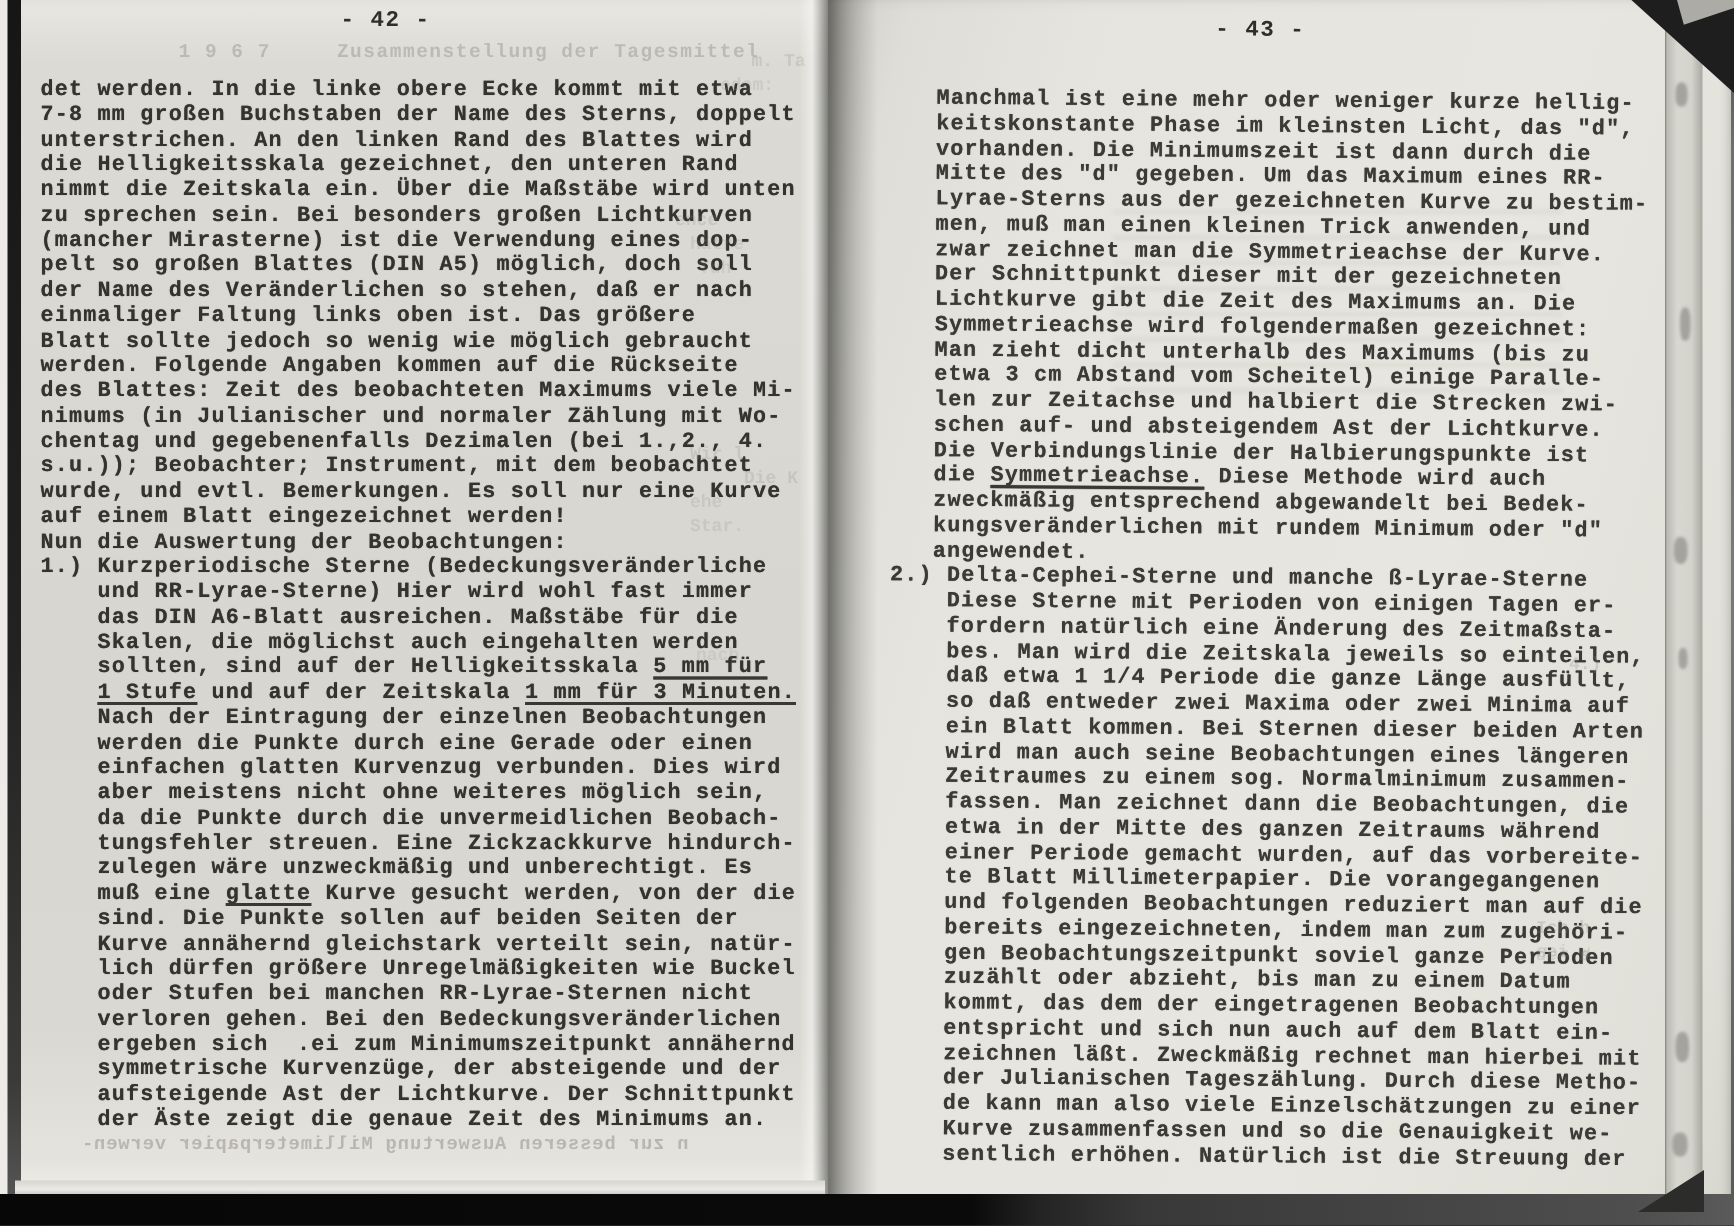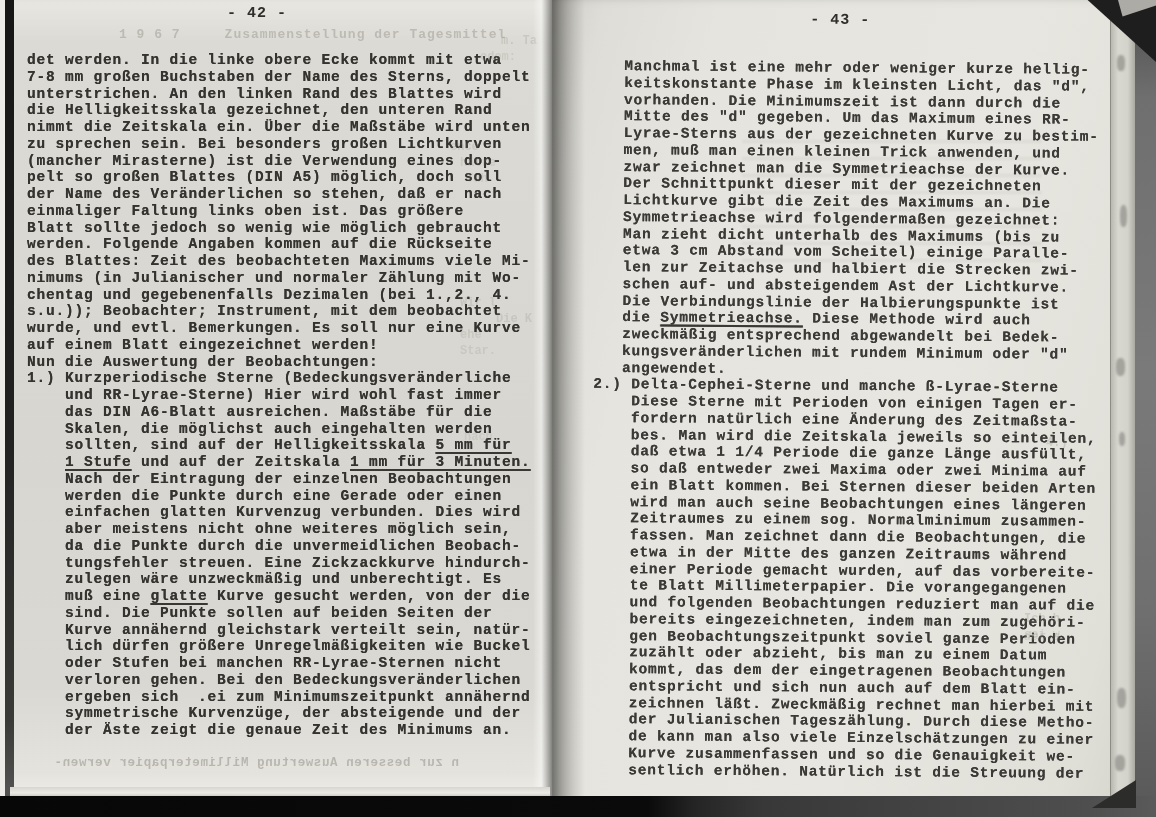--- a/index.html
+++ b/index.html
@@ -16,21 +16,21 @@
     background:linear-gradient(180deg,#161616 0,#222 55%,#3a3a38 90%,#555 100%);
     filter:blur(.4px);z-index:4;}
 
   
   .page{position:absolute;top:0;z-index:5;}
   .page.left{left:14px;width:538px;height:798px;
     background:linear-gradient(180deg,#e8e7e2 0,#dbdad4 42px,#d7d6d0 55%,#d9d8d2 86%,#e4e3dd 97%,#efeee8 100%);
     box-shadow:inset -10px 0 14px -10px rgba(0,0,0,.35);}
   .page.right{left:552px;width:566px;height:806px;
     background:linear-gradient(105deg,#cfcec8 0,#deddd7 7%,#e5e4de 22%,#e7e6e0 62%,#e0dfd8 92%,#d7d6cf 100%);
-    box-shadow:inset 14px 0 18px -12px rgba(0,0,0,.45), inset -6px 0 8px -6px rgba(0,0,0,.25);}
+    box-shadow:inset 14px 0 18px -12px rgba(0,0,0,.45), inset -6px 0 8px -6px rgba(0,0,0,.25);padding-left:36px;}
 
   
   .gutter{position:absolute;left:533px;top:0;width:52px;height:808px;z-index:6;pointer-events:none;
     background:linear-gradient(90deg,rgba(255,255,255,0) 0,rgba(255,255,255,.5) 16%,rgba(40,40,36,.42) 38%,rgba(40,40,36,.30) 52%,rgba(40,40,36,0) 100%);}
 
   
   .page-text{position:absolute;color:#34332f;font:700 14.5px "Liberation Mono",monospace;
     letter-spacing:.8px;line-height:16.75px;text-shadow:0 0 .5px rgba(46,45,42,.8);}
   .page.left .page-text{left:13px;top:52px;}
   .rot{position:absolute;left:0;top:0;width:100%;height:100%;transform:rotate(.45deg);transform-origin:60px 40px;}
@@ -125,20 +125,21 @@
         <div class="tl"><span>    tungsfehler streuen. Eine Zickzackkurve hindurch-</span></div>
         <div class="tl"><span>    zulegen wäre unzweckmäßig und unberechtigt. Es</span></div>
         <div class="tl"><span>    muß eine </span><span class="u">glatte</span><span> Kurve gesucht werden, von der die</span></div>
         <div class="tl"><span>    sind. Die Punkte sollen auf beiden Seiten der</span></div>
         <div class="tl"><span>    Kurve annähernd gleichstark verteilt sein, natür-</span></div>
         <div class="tl"><span>    lich dürfen größere Unregelmäßigkeiten wie Buckel</span></div>
         <div class="tl"><span>    oder Stufen bei manchen RR-Lyrae-Sternen nicht</span></div>
         <div class="tl"><span>    verloren gehen. Bei den Bedeckungsveränderlichen</span></div>
         <div class="tl"><span>    ergeben sich  .ei zum Minimumszeitpunkt annähernd</span></div>
         <div class="tl"><span>    symmetrische Kurvenzüge, der absteigende und der</span></div>
+        <div class="tl"><span>    aufsteigende Ast der Lichtkurve. Der Schnittpunkt</span></div>
         <div class="tl"><span>    der Äste zeigt die genaue Zeit des Minimums an.</span></div>
       </div>
     <div class="ghost gh-footer">n zur besseren Auswertung Millimeterpapier verwen-</div>
     <div class="frags">
         <span style="left: 468px; top: 34px; opacity: 0.22; margin-left: 19px;">m. Ta</span>
         <span style="left: 466px; top: 50px; opacity: 0.18; text-align: center;">edem:</span>
         <span style="left: 436px; top: 140px; opacity: 0.2;">ence</span>
         <span style="left: 446px; top: 156px; opacity: 0.18;">hätre</span>
         <span style="left: 452px; top: 172px; opacity: 0.16;">Tuh</span>
         <span style="left: 446px; top: 296px; opacity: 0.2;">Wir l</span>

